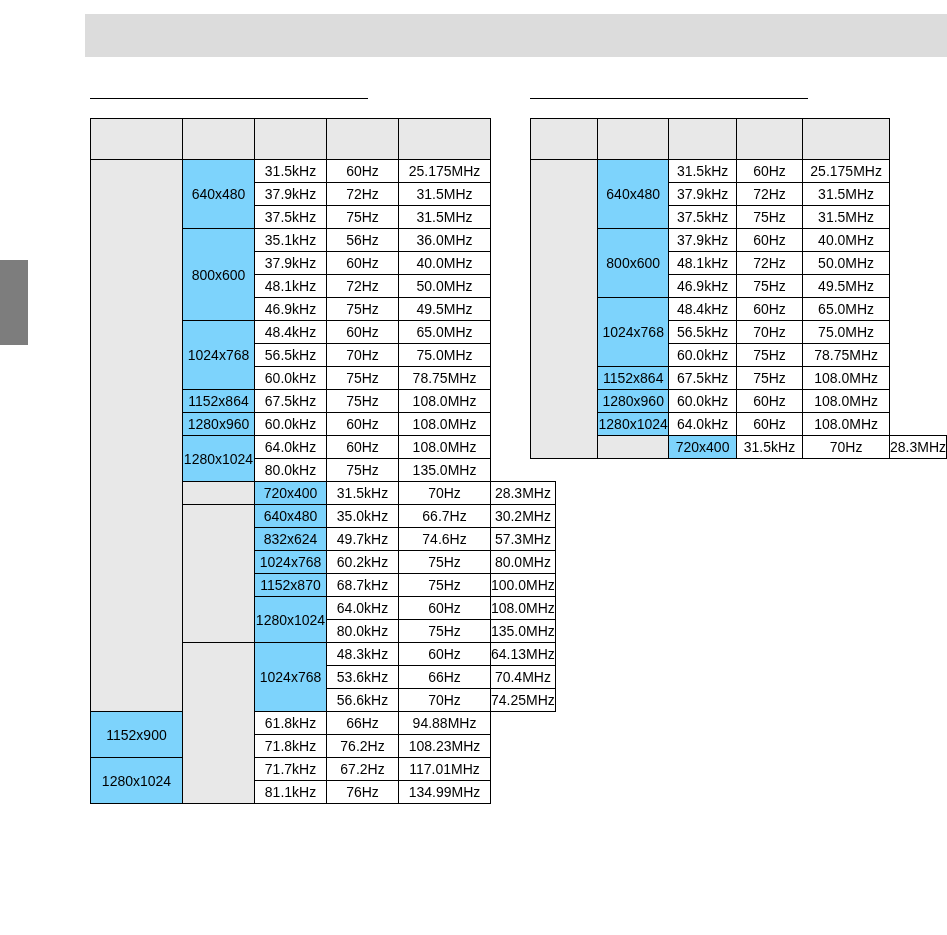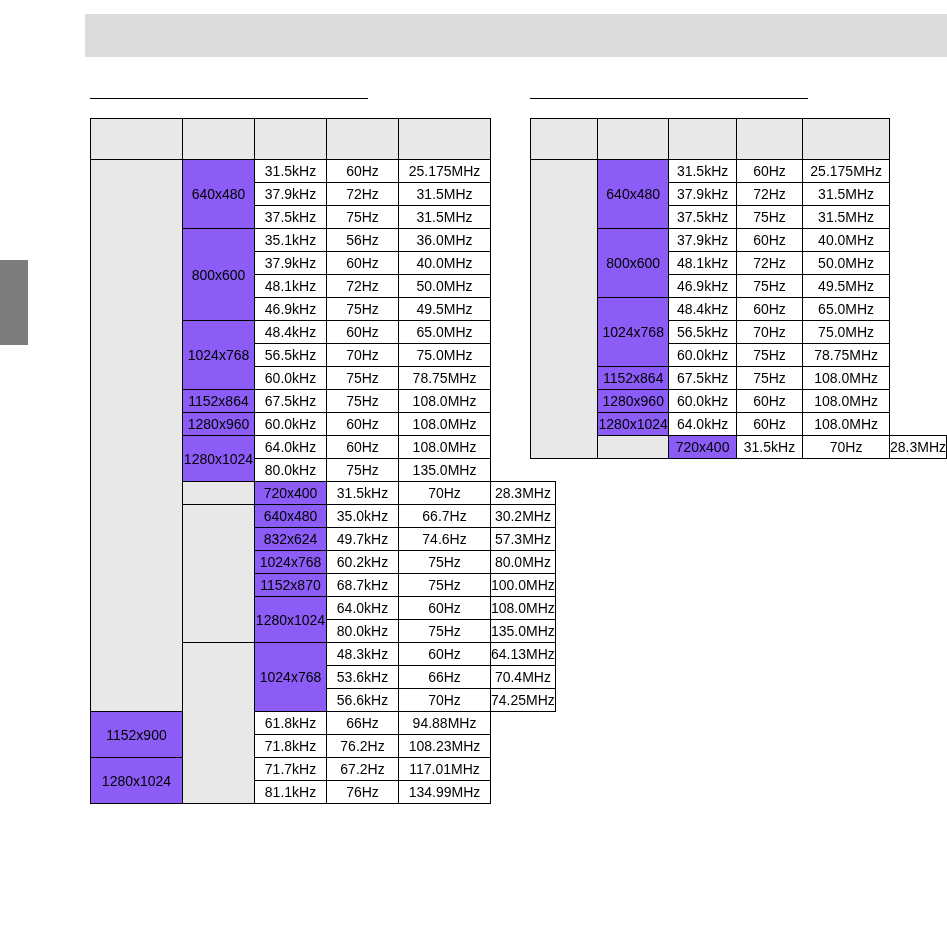--- a/index.html
+++ b/index.html
@@ -73,21 +73,21 @@
     font-size: 14px;
   }
   table.spec td.hdr {
     background: #e8e8e8;
     height: 40px;
   }
   table.spec td.sig {
     background: #e8e8e8;
   }
   table.spec td.res {
-    background: #8b5cf6;
+    background: #7dd3fc;
   }
 
   
   #table-left { left: 90px; top: 118px; }
   #table-left col.c0 { width: 92px; }
   #table-left col.c1 { width: 72px; }
   #table-left col.c2 { width: 72px; }
   #table-left col.c3 { width: 72px; }
   #table-left col.c4 { width: 92px; }
 

